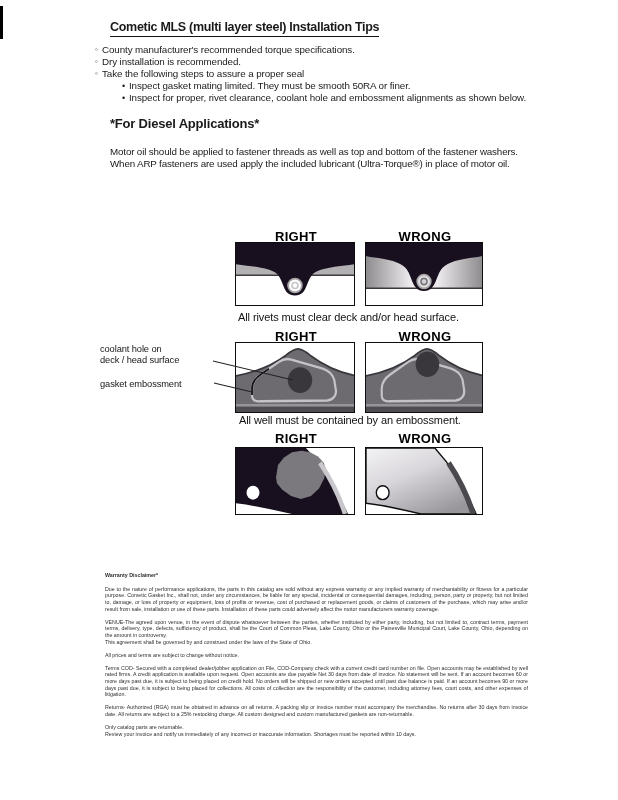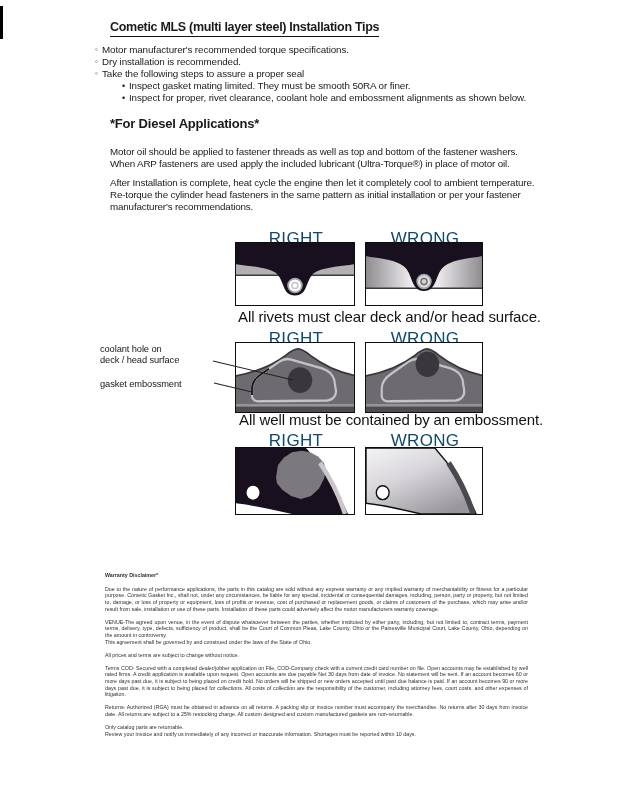--- a/index.html
+++ b/index.html
@@ -10,45 +10,45 @@
   #title{left:110px;top:20px;font-size:12.5px;font-weight:bold;letter-spacing:-0.3px;
          border-bottom:1.6px solid #111;padding-bottom:2px;white-space:nowrap;}
   .bullets{left:95px;top:44px;font-size:9.8px;letter-spacing:-0.1px;line-height:12px;width:450px;}
   .brow{display:flex;}
   .brow .m1{width:7px;font-size:8px;flex:none;}
   .brow.sub{padding-left:27px;}
   .brow.sub .m1{font-size:9px;}
   #diesel-head{left:110px;top:116px;font-size:13px;font-weight:bold;letter-spacing:-0.2px;}
   .para{left:110px;font-size:9.8px;letter-spacing:-0.15px;line-height:11.8px;width:432px;margin-top:12px;}
   
-  .dlabel{font-size:17px;font-weight:normal;letter-spacing:0.3px;text-align:center;width:100px;color:#0c4a6e;}
+  .dlabel{font-size:13px;font-weight:bold;letter-spacing:0.3px;text-align:center;width:100px;color:#000000;}
   .dbox{border:1.8px solid #0d0d0d;background:#fff;}
   .dbox svg{display:block;}
-  .dcaption{font-size:15px;letter-spacing:-0.1px;color:#111;white-space:pre-line;line-height:12px;}
+  .dcaption{font-size:11px;letter-spacing:-0.1px;color:#111;white-space:pre-line;line-height:12px;}
   .sidelabel{font-size:9.3px;letter-spacing:-0.1px;text-align:left;width:113px;line-height:11px;color:#161616;}
   
   #fineprint{left:105px;top:572px;width:846px;transform:scale(0.5);transform-origin:0 0;
              font-size:10.6px;line-height:13.2px;color:#2e2e2e;text-align:justify;}
   #fineprint .fhead{font-weight:bold;margin:0 0 14px 0;}
   #fineprint p{margin:0 0 13px 0;white-space:pre-line;}
   #footer-code{left:390px;top:759px;font-size:13px;color:#2b2b2b;letter-spacing:0.2px;margin-top:38px;}
   #edge-mark{left:0;top:6px;width:3px;height:33px;background:#000;}
 </style>
 </head>
 <body>
 
 <div id="page">
   <div id="edge-mark" class="abs"></div>
 
   <div id="title" class="abs">Cometic MLS (multi layer steel) Installation Tips</div>
 
   <div class="bullets abs">
     <div class="brow">
         <span class="m1">◦</span>
-        <span>Motor manufacturer's recommended torque specifications.</span>
+        <span>County manufacturer's recommended torque specifications.</span>
       </div>
     <div class="brow">
         <span class="m1">◦</span>
         <span>Dry installation is recommended.</span>
       </div>
     <div class="brow">
         <span class="m1">◦</span>
         <span>Take the following steps to assure a proper seal</span>
       </div>
     <div class="brow sub">
@@ -56,21 +56,20 @@
         <span>Inspect gasket mating limited.  They must be smooth 50RA or finer.</span>
       </div>
     <div class="brow sub">
         <span class="m1">•</span>
         <span>Inspect for proper, rivet clearance, coolant hole and embossment alignments as shown below.</span>
       </div>
   </div>
 
   <div id="diesel-head" class="abs">*For Diesel Applications*</div>
   <div class="para abs" style="top:134px">Motor oil should be applied to fastener threads as well as top and bottom of the fastener washers. When ARP fasteners are used apply the included lubricant (Ultra-Torque®) in place of motor oil.</div>
-  <div class="para abs" style="top:165px">After Installation is complete, heat cycle the engine then let it completely cool to ambient temperature. Re-torque the cylinder head fasteners in the same pattern as initial installation or per your fastener manufacturer's recommendations.</div>
 
   <div class="dlabel abs" style="left:246px;top:229px">RIGHT</div>
   <div class="dlabel abs" style="left:375px;top:229px">WRONG</div>
 
   <div class="dbox abs" style="left:235px;top:242px;width:118px;height:62px">
     <svg width="118" height="62" viewBox="0 0 118 62" preserveAspectRatio="none">
       <rect x="0" y="22" width="118" height="11" fill="#b2b0b2"></rect>
       <rect x="0" y="31.5" width="118" height="1.5" fill="#3f3d40"></rect>
       <rect x="0" y="33" width="118" height="29" fill="#ffffff"></rect>
       <path d="M0,0 H118 V21.5 C98,23.5 86,25 78,30 C69,38 72,52.5 59,52.5 C46,52.5 49,38 40,30 C32,25 20,23.5 0,21.5 Z" fill="#18101f"></path>

